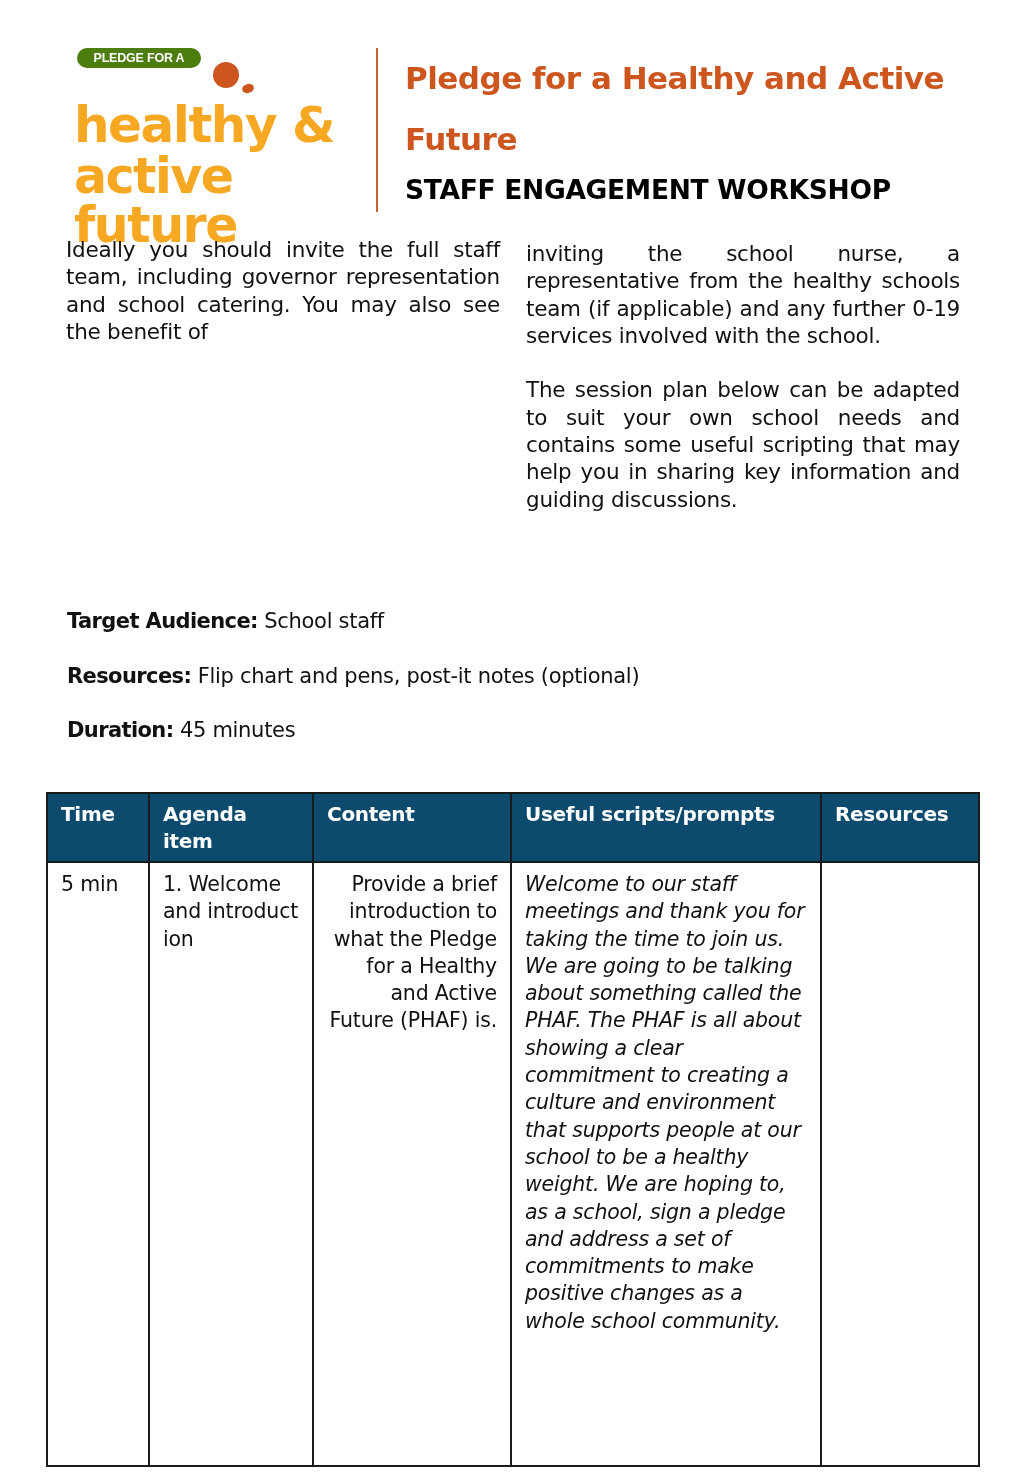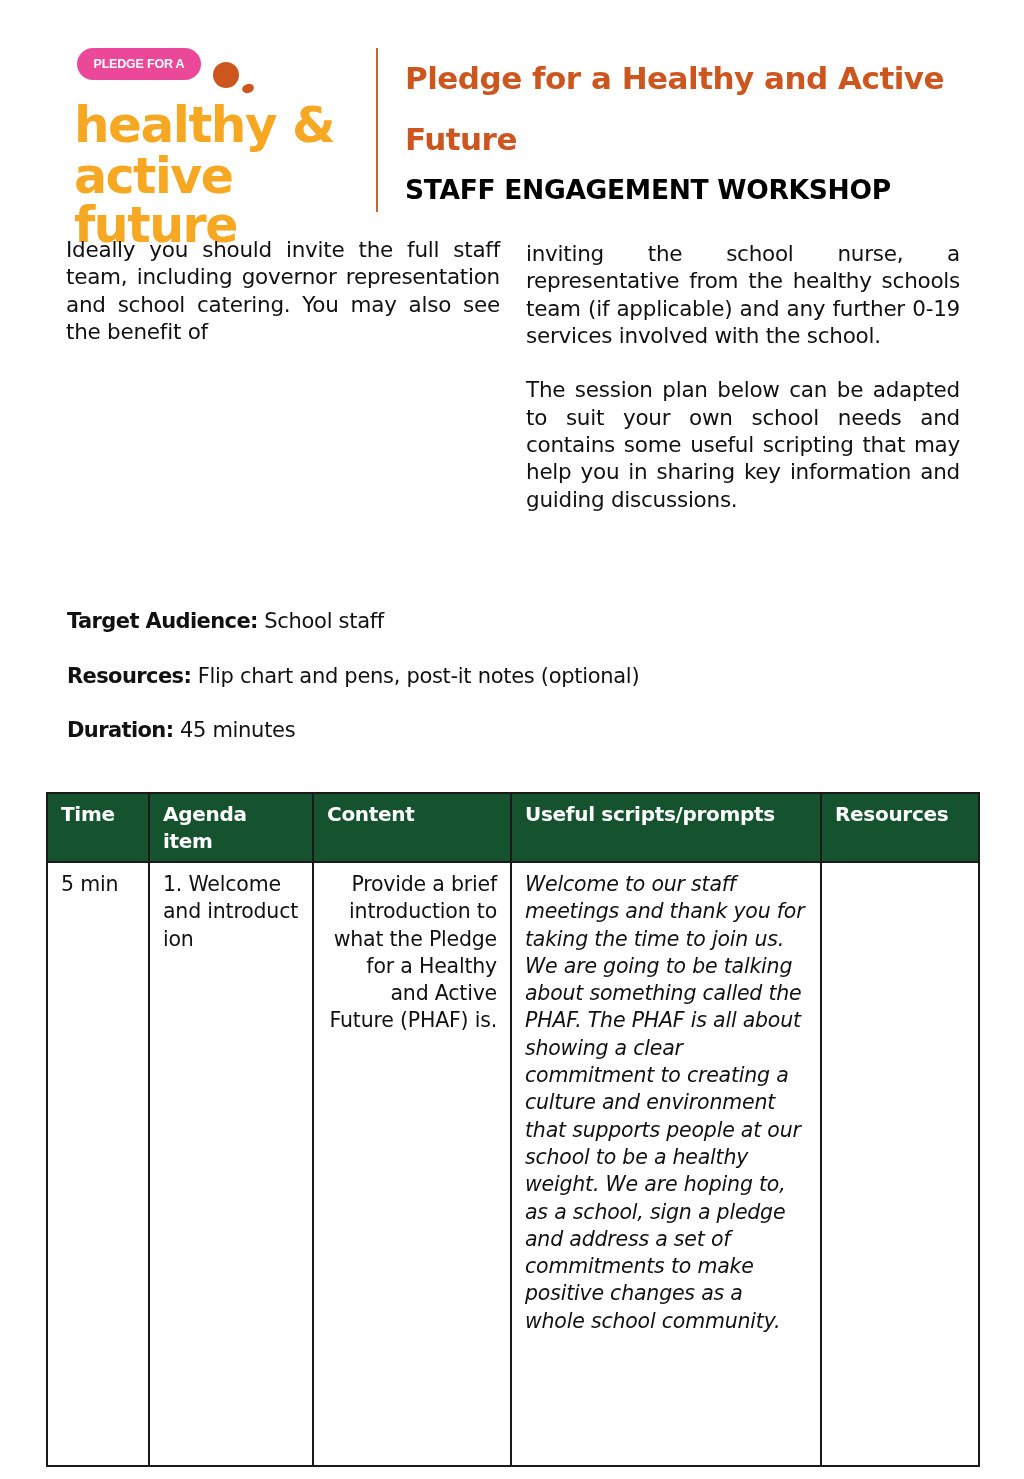--- a/index.html
+++ b/index.html
@@ -3,22 +3,22 @@
   <meta charset="utf-8">
   <style>
     html, body { margin: 0; padding: 0; background: #ffffff; }
     body {
       width: 1024px; height: 1479px; position: relative; overflow: hidden;
       font-family: "DejaVu Sans", sans-serif; color: #111111;
     }
     
     .logo { position: absolute; left: 74px; top: 48px; width: 295px; height: 165px; }
     .logo-pill {
-      position: absolute; left: 3px; top: 0; width: 124px; height: 32px;
-      background: #ec4899; border-radius: 16px; color: #fff;
+      position: absolute; left: 3px; top: 0; width: 124px; height: 20px;
+      background: #4d7c0f; border-radius: 16px; color: #fff;
       font-family: "Liberation Sans", sans-serif; font-weight: 700; font-size: 12.5px;
       display: flex; align-items: center; justify-content: center; letter-spacing: -0.2px;
     }
     .logo-dot-big { position: absolute; left: 139px; top: 14px; width: 26px; height: 26px; border-radius: 50%; background: #cc561e; }
     .logo-dot-small { position: absolute; left: 168px; top: 36px; width: 12px; height: 9px; border-radius: 50%; background: #cc561e; transform: rotate(-15deg); }
     .logo-word {
       position: absolute; left: 0; color: #f7a823;
       font-family: "DejaVu Sans", sans-serif; font-weight: 700; letter-spacing: -1.5px;
       line-height: 1;
     }
@@ -61,21 +61,21 @@
     
     .plan-table {
       position: absolute; left: 46px; top: 792px; width: 932px;
       border-collapse: collapse; table-layout: fixed;
       font-family: "DejaVu Sans", sans-serif;
     }
     .plan-table th, .plan-table td {
       border: 2px solid #1a1a1a; vertical-align: top; text-align: left;
     }
     .plan-table th {
-      background: #14532d; color: #fff; font-weight: 700; font-size: 20px;
+      background: #0c4a6e; color: #fff; font-weight: 700; font-size: 20px;
       padding: 7px 13px 6px 13px; line-height: 27px; height: 54px; box-sizing: border-box;
       letter-spacing: -0.3px;
     }
     .plan-table td {
       font-size: 20.5px; line-height: 27.3px; padding: 8px 13px; color: #111;
       height: 586px; letter-spacing: -0.2px; word-break: break-all;
     }
     .plan-table td.script { font-style: italic; word-break: normal; }
     .plan-table td.content { word-break: normal; text-align: right; }
     .col-time { width: 102px; }

